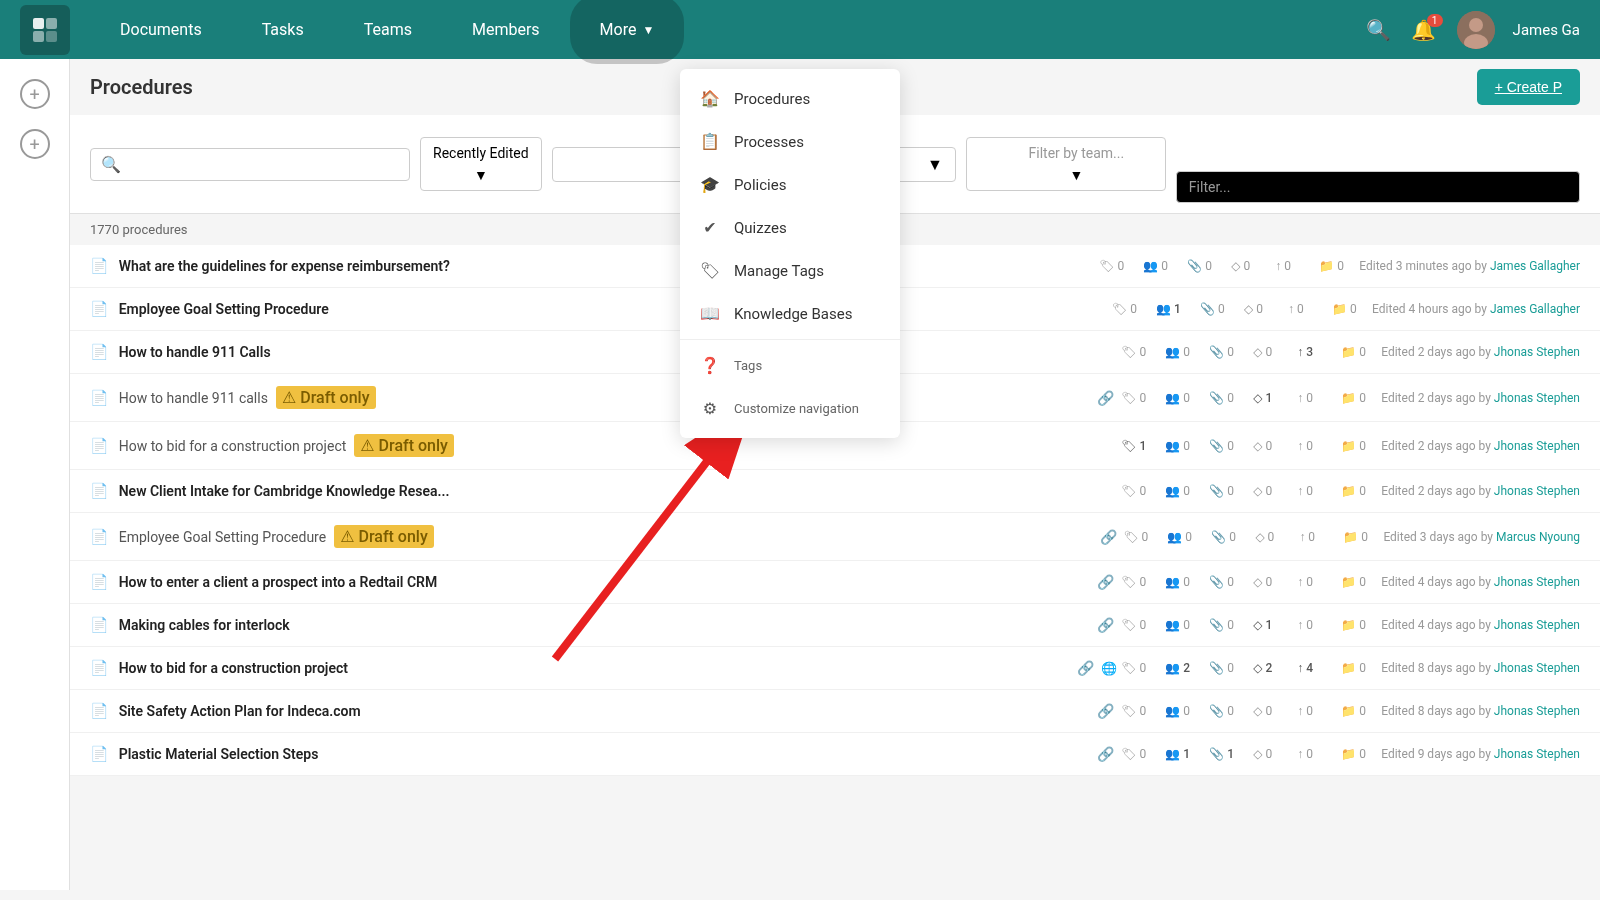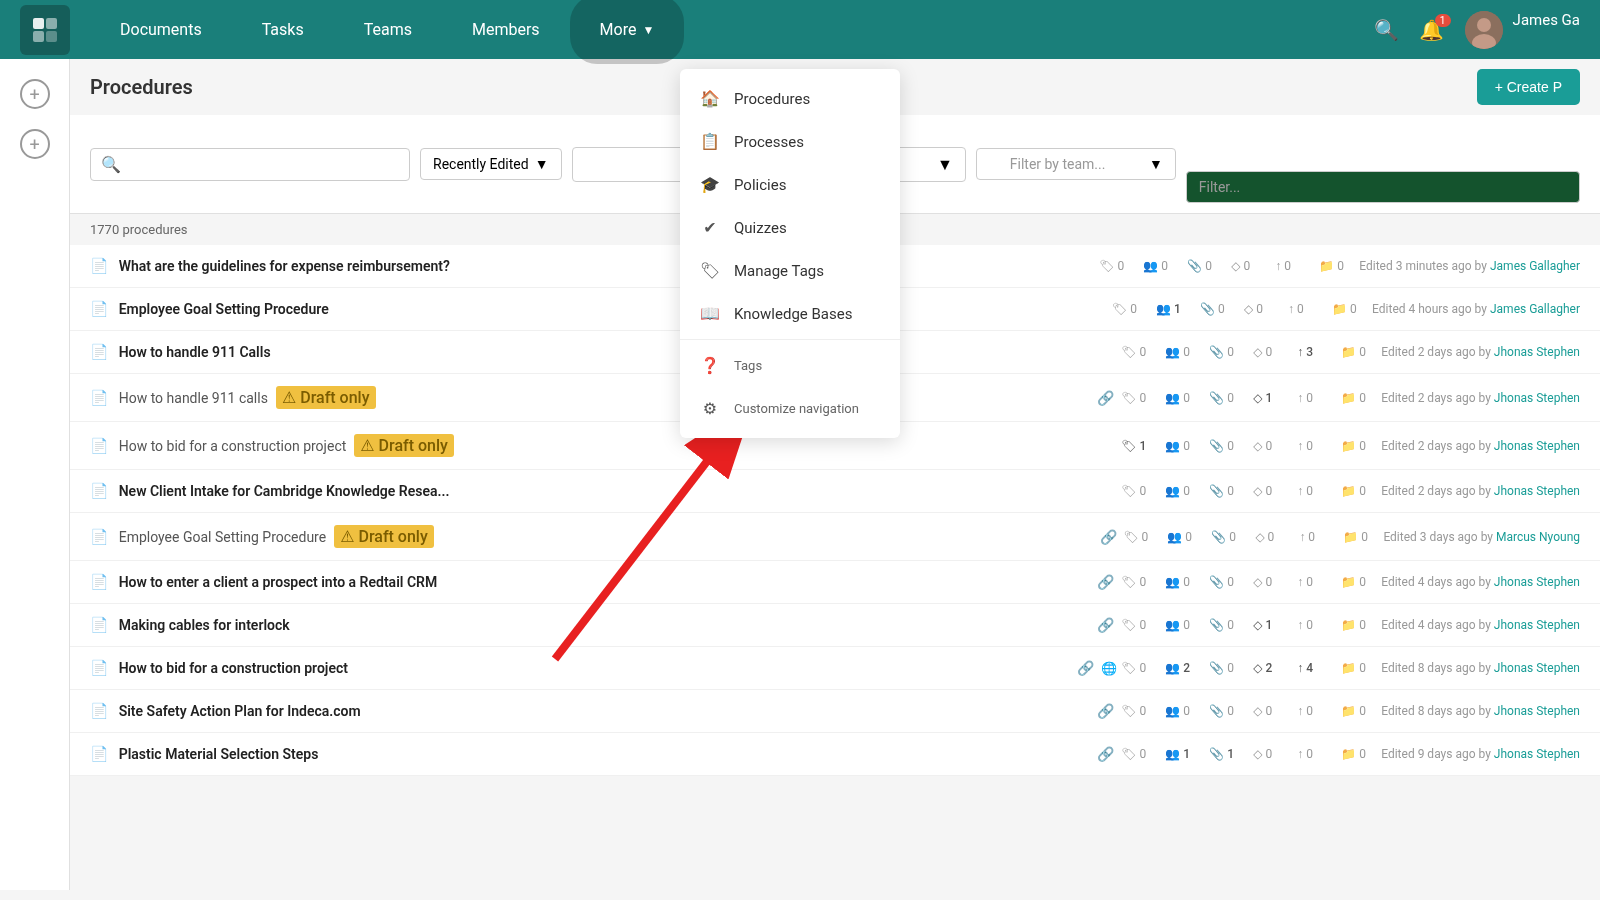--- a/index.html
+++ b/index.html
@@ -73,21 +73,21 @@
     }
     .avatar {
       width: 38px; height: 38px;
       border-radius: 50%;
       background: #8B6F5E;
       display: flex; align-items: center; justify-content: center;
       color: white; font-size: 14px; font-weight: bold;
       overflow: hidden;
     }
     .avatar-area {
-      display: flex; gap: 10px;
+      display: flex; align-items: center; gap: 18px;
       color: white; cursor: pointer; font-size: 15px;
     }
 
     
     .dropdown-menu {
       position: absolute;
       top: 69px;
       left: 680px;
       background: white;
       border-radius: 6px;
@@ -157,21 +157,21 @@
       color: #333;
     }
     .create-btn {
       background: #1a9d97;
       color: white;
       border: none;
       padding: 10px 18px;
       border-radius: 5px;
       font-size: 14px;
       cursor: pointer;
-      display: flex; align-items: center; gap: 6px;
+      display: flex; align-items: center; gap: 6px; text-decoration: underline;
     }
 
     
     .filters-row {
       display: flex;
       align-items: center;
       gap: 10px;
       padding: 10px 20px;
       background: white;
       border-bottom: 1px solid #e0e0e0;
@@ -190,20 +190,21 @@
     }
     .filter-select {
       border: 1px solid #ccc;
       border-radius: 4px;
       padding: 7px 12px;
       font-size: 14px;
       background: white;
       cursor: pointer;
       display: flex; align-items: center; gap: 6px;
       white-space: nowrap;
+      flex-direction: column;
     }
     .filter-select-wide {
       min-width: 200px;
       padding-left: 33px;
     }
 
     
     .count-row {
       padding: 8px 20px;
       font-size: 13px;
@@ -393,21 +394,21 @@
         <span>▼</span>
       </div>
       <div style="flex:1;min-width:200px;border:1px solid #ccc;border-radius:4px;padding:7px 12px;background:white;display:flex;align-items:center;gap:6px;">
         <span style="font-size:14px;color:#999;flex:1;"></span>
         <span>▼</span>
       </div>
       <div class="filter-select filter-select-wide">
         <span style="color:#999;flex:1;">Filter by team...</span>
         <span>▼</span>
       </div>
-      <div style="flex:1;border:1px solid #ccc;border-radius:4px;padding:7px 12px;background:#14532d;font-size:14px;color:#999;margin-top:46px;">
+      <div style="flex:1;border:1px solid #ccc;border-radius:4px;padding:7px 12px;background:#000000;font-size:14px;color:#999;margin-top:46px;">
         <span>Filter...</span>
       </div>
     </div>
 
     <div class="count-row">
       <span>1770 procedures</span>
     </div>
 
     <div class="procedures-table" id="procedures-list">
         <div class="table-row">

